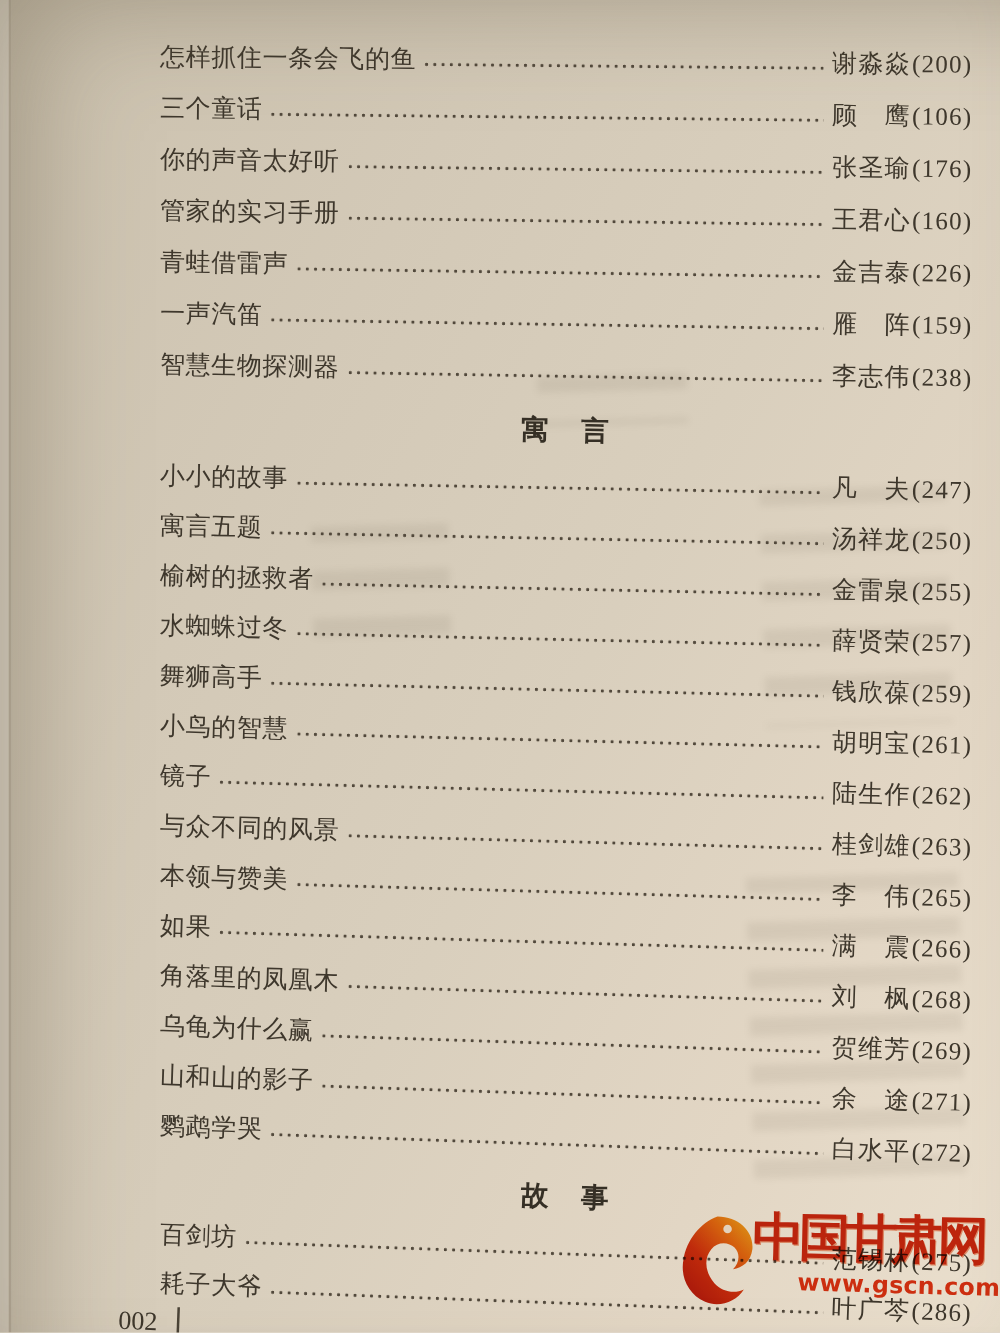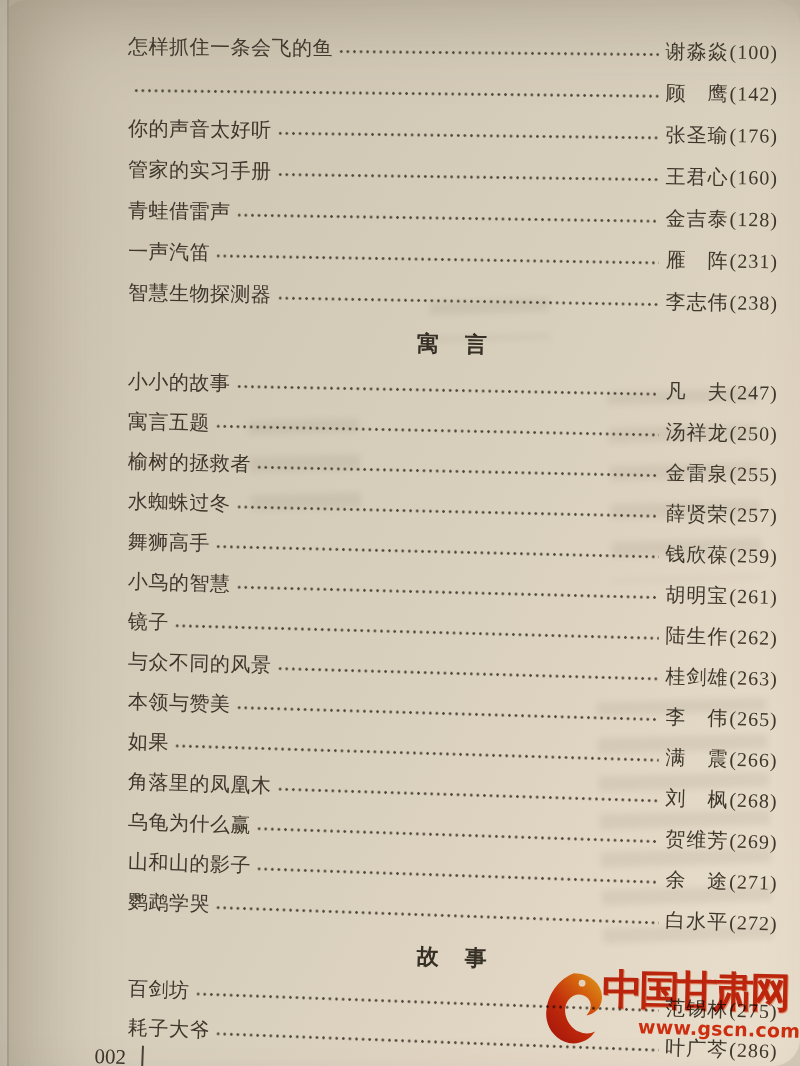--- a/index.html
+++ b/index.html
@@ -5,21 +5,20 @@
   html,body{margin:0;padding:0;}
   body{
     width:800px;height:1066px;overflow:hidden;position:relative;
     font-family:"Liberation Serif","DejaVu Serif",serif;
     background:#d6ccba;
   }
   
   .paper{
     position:absolute;inset:0;
     background:linear-gradient(118deg,#cbc1ae 0%,#d3c9b7 30%,#d9cfbd 55%,#e2d6c4 78%,#eadfcd 100%);
-    border-radius:27px;
   }
   .paper::before{ 
     content:"";position:absolute;left:0;top:0;bottom:0;width:7px;
     background:#e7dfd2;border-right:2px solid #bcb1a0;opacity:.8;
   }
   .paper::after{ 
     content:"";position:absolute;inset:0;pointer-events:none;
     box-shadow:inset 70px 50px 90px -45px rgba(95,84,63,.38),
                inset -15px -10px 70px -50px rgba(95,84,63,.18);
   }
@@ -91,50 +90,51 @@
   <div class="bleed blocky" style="left:600px;top:700px;width:170px;height:250px;"></div>
   <div class="bleed" style="left:340px;top:928px;width:440px;height:14px;"></div>
   <div class="bleed" style="left:300px;top:992px;width:220px;height:14px;"></div>
   <div class="bleed blocky" style="left:430px;top:300px;width:120px;height:40px;"></div>
 
   <div class="toc" id="toc">
       <div class="toc-row s0" style="transform: rotate(0.55deg);">
         <span class="t">怎样抓住一条会飞的鱼</span>
         <span class="dots"></span>
         <span class="au">谢淼焱</span>
-        <span class="pg">(100)</span>
+        <span class="pg">(200)</span>
       </div>
       <div class="toc-row s0" style="transform: rotate(0.62deg);">
+        <span class="t">三个童话</span>
         <span class="dots"></span>
         <span class="au">顾　鹰</span>
-        <span class="pg">(142)</span>
+        <span class="pg">(106)</span>
       </div>
       <div class="toc-row s0" style="transform: rotate(0.69deg);">
         <span class="t">你的声音太好听</span>
         <span class="dots"></span>
         <span class="au">张圣瑜</span>
         <span class="pg">(176)</span>
       </div>
       <div class="toc-row s0" style="transform: rotate(0.77deg);">
         <span class="t">管家的实习手册</span>
         <span class="dots"></span>
         <span class="au">王君心</span>
         <span class="pg">(160)</span>
       </div>
       <div class="toc-row s0" style="transform: rotate(0.84deg);">
         <span class="t">青蛙借雷声</span>
         <span class="dots"></span>
         <span class="au">金吉泰</span>
-        <span class="pg">(128)</span>
+        <span class="pg">(226)</span>
       </div>
       <div class="toc-row s0" style="transform: rotate(0.91deg);">
         <span class="t">一声汽笛</span>
         <span class="dots"></span>
         <span class="au">雁　阵</span>
-        <span class="pg">(231)</span>
+        <span class="pg">(159)</span>
       </div>
       <div class="toc-row s0" style="transform: rotate(0.98deg);">
         <span class="t">智慧生物探测器</span>
         <span class="dots"></span>
         <span class="au">李志伟</span>
         <span class="pg">(238)</span>
       </div>
       <div class="sec-heading" style="transform: rotate(1.16deg);">寓　言</div>
       <div class="toc-row s1" style="transform: rotate(1.05deg);">
         <span class="t">小小的故事</span>

